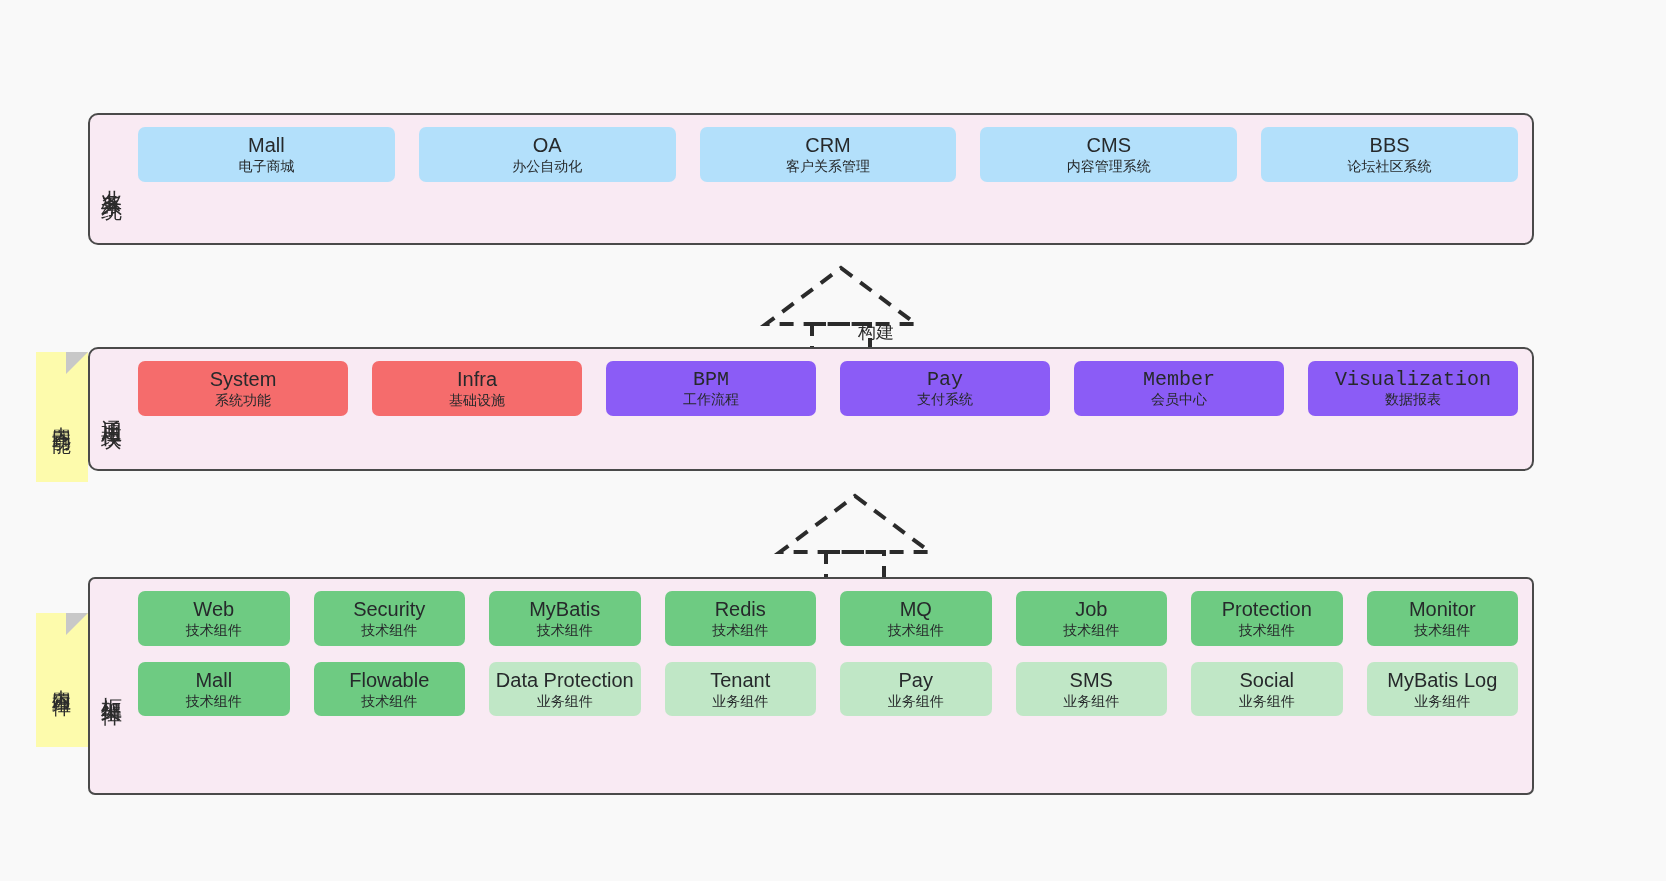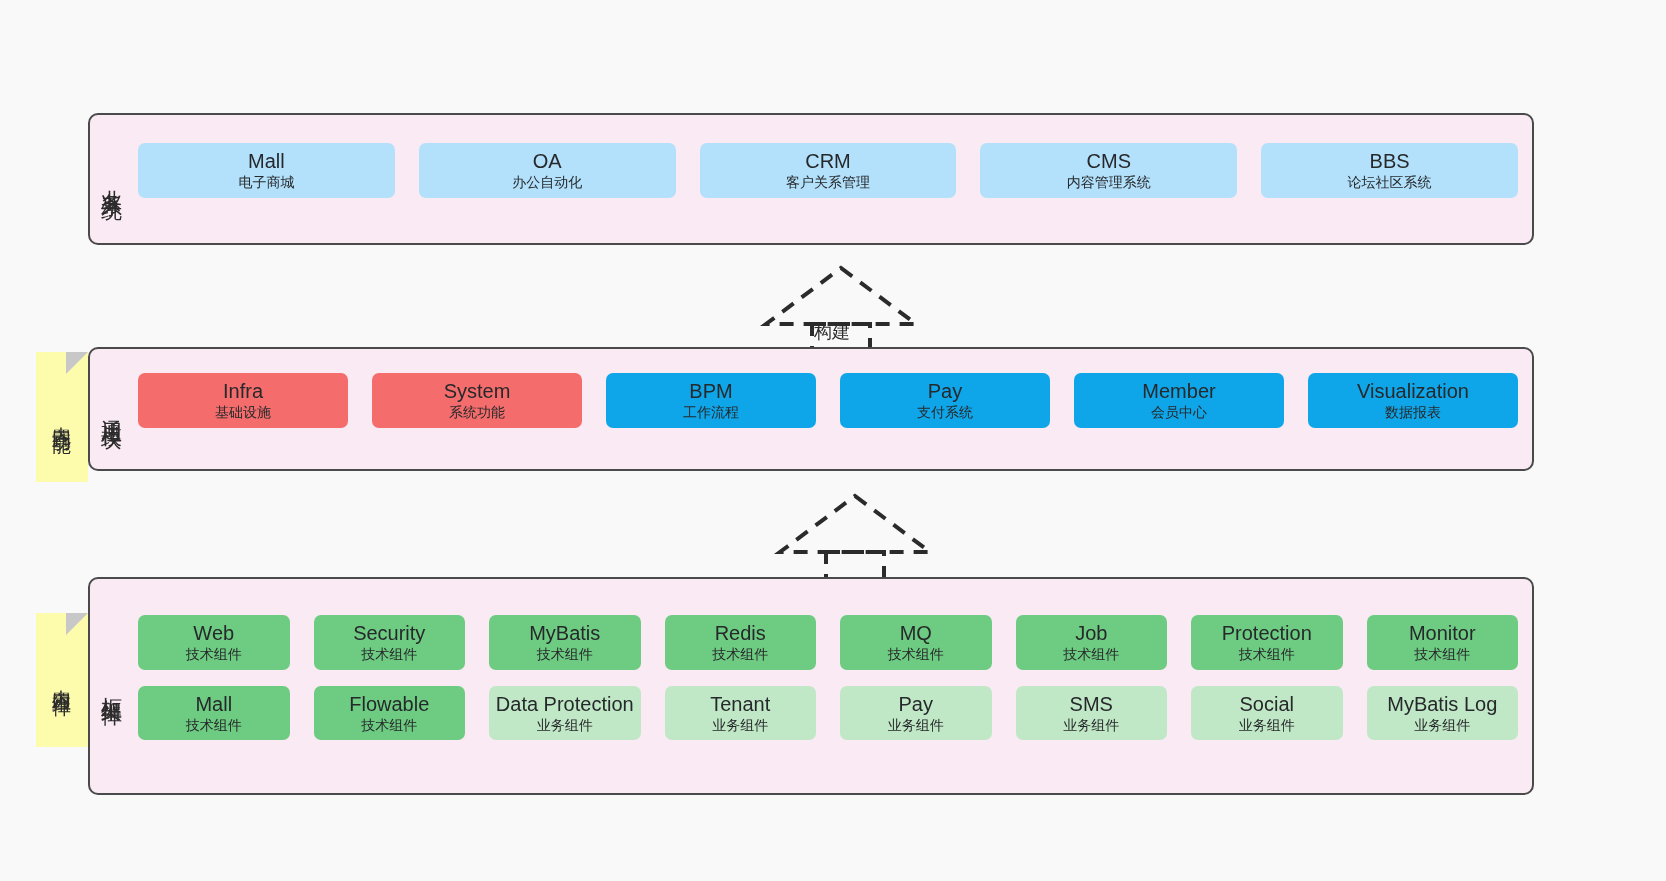--- a/index.html
+++ b/index.html
@@ -31,21 +31,21 @@
     writing-mode: vertical-rl;
     text-orientation: upright;
     letter-spacing: 3px;
     line-height: 1;
     user-select: none;
   }
   .layer-body {
     flex: 1 1 auto;
     display: flex;
     flex-direction: column;
-    justify-content: center;
+    justify-content: flex-start;
     gap: 16px;
     padding: 12px 14px 29px 4px;
   }
   .row {
     display: flex;
     gap: 24px;
     align-items: stretch;
   }
   .cell {
     flex: 1 1 0;
@@ -60,21 +60,21 @@
     line-height: 1.25;
     padding: 6px 4px;
     user-select: none;
   }
   .cell .en { font-size: 20px; }
   .cell .cn { font-size: 14px; }
 
   
   .c-blue        { background: #b3e0fb; }
   .c-red         { background: #f56c6c; }
-  .c-pink        { background: #0ea5e9; }
+  .c-pink        { background: #8b5cf6; font-family: Liberation Mono, monospace; }
   .c-green       { background: #6ecb82; }
   .c-lightgreen  { background: #c0e7c6; }
 
   
   .note {
     position: absolute;
     background: #fdfbac;
     width: 52px;
     display: flex;
     align-items: center;
@@ -145,38 +145,38 @@
         </div>
       </div>
     </div>
   </div>
 
   <div class="uml-arrow" style="left:756px; top:262px;">
     <svg width="170" height="90" viewBox="0 0 170 90">
       <polygon points="85,6 160,62 10,62" fill="none" stroke="#2b2b2b" stroke-width="4" stroke-dasharray="14 10" stroke-linejoin="miter"></polygon>
       <rect x="56" y="62" width="58" height="32" fill="none" stroke="#2b2b2b" stroke-width="4" stroke-dasharray="14 10"></rect>
     </svg>
-    <div class="uml-label" style="left:58px; top:58px;">构建</div>
+    <div class="uml-label" style="left:58px; top:58px;padding-left:44px;">构建</div>
   </div>
 
   <div class="note" style="left:36px; top:352px; height:130px;">
     <span>内置功能</span>
     <span class="note-fold-mask"></span>
   </div>
   <div class="layer" id="layer-common" style="left:88px; top:347px; width:1446px; height:124px;">
     <div class="layer-title">通用模块</div>
     <div class="layer-body">
       <div class="row">
         <div class="cell c-red">
+          <span class="en">System</span>
+          <span class="cn">系统功能</span>
+        </div>
+        <div class="cell c-red">
           <span class="en">Infra</span>
           <span class="cn">基础设施</span>
-        </div>
-        <div class="cell c-red">
-          <span class="en">System</span>
-          <span class="cn">系统功能</span>
         </div>
         <div class="cell c-pink">
           <span class="en">BPM</span>
           <span class="cn">工作流程</span>
         </div>
         <div class="cell c-pink">
           <span class="en">Pay</span>
           <span class="cn">支付系统</span>
         </div>
         <div class="cell c-pink">
@@ -196,21 +196,21 @@
       <polygon points="85,6 160,62 10,62" fill="none" stroke="#2b2b2b" stroke-width="4" stroke-dasharray="14 10" stroke-linejoin="miter"></polygon>
       <rect x="56" y="62" width="58" height="32" fill="none" stroke="#2b2b2b" stroke-width="4" stroke-dasharray="14 10"></rect>
     </svg>
     <div class="uml-label" style="left:58px; top:64px;margin-top:40px;">实现</div>
   </div>
 
   <div class="note" style="left:36px; top:613px; height:134px;">
     <span>内置组件</span>
     <span class="note-fold-mask"></span>
   </div>
-  <div class="layer" id="layer-framework" style="left:88px; top:577px; width:1446px; height:218px;">
+  <div class="layer" id="layer-framework" style="left:88px; top:577px; width:1446px; height:218px;border-radius:7px;">
     <div class="layer-title">框架组件</div>
     <div class="layer-body">
 
       <div class="row">
         <div class="cell c-green">
           <span class="en">Web</span>
           <span class="cn">技术组件</span>
         </div>
         <div class="cell c-green">
           <span class="en">Security</span>

